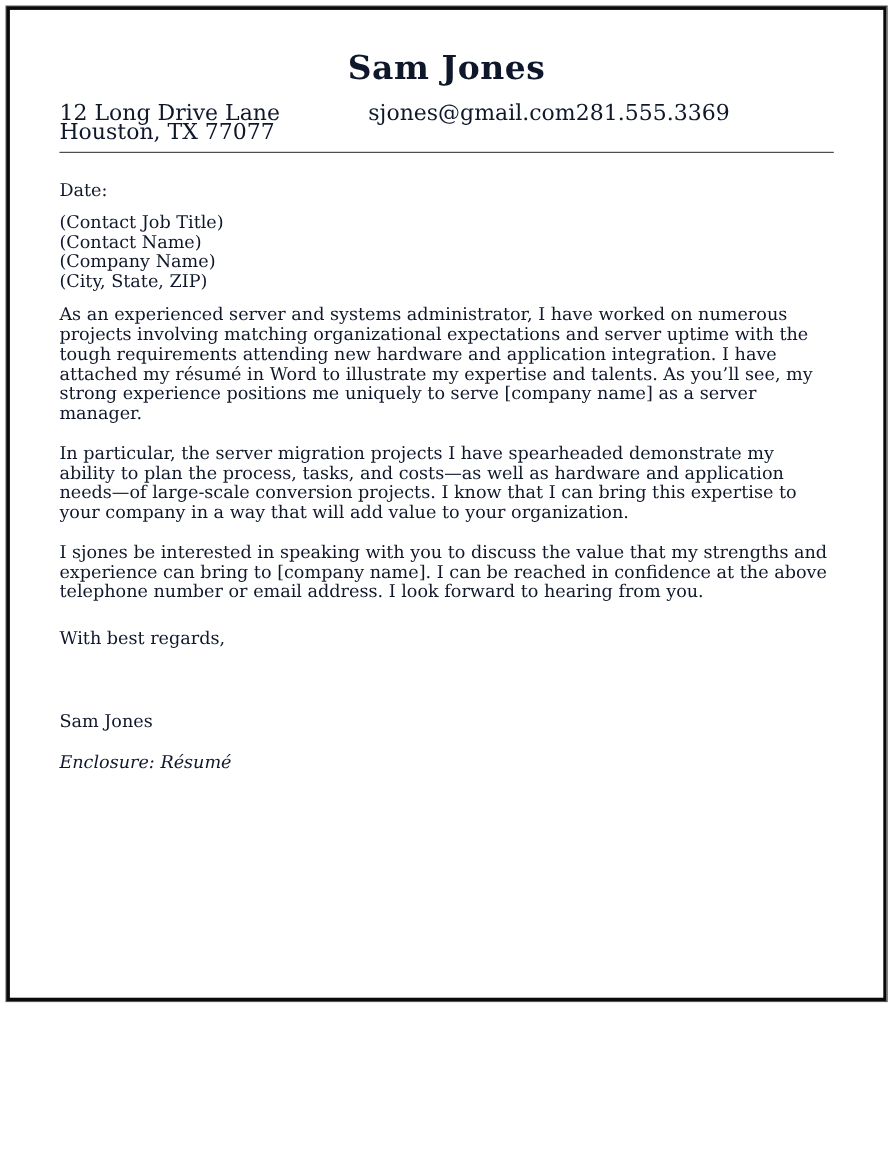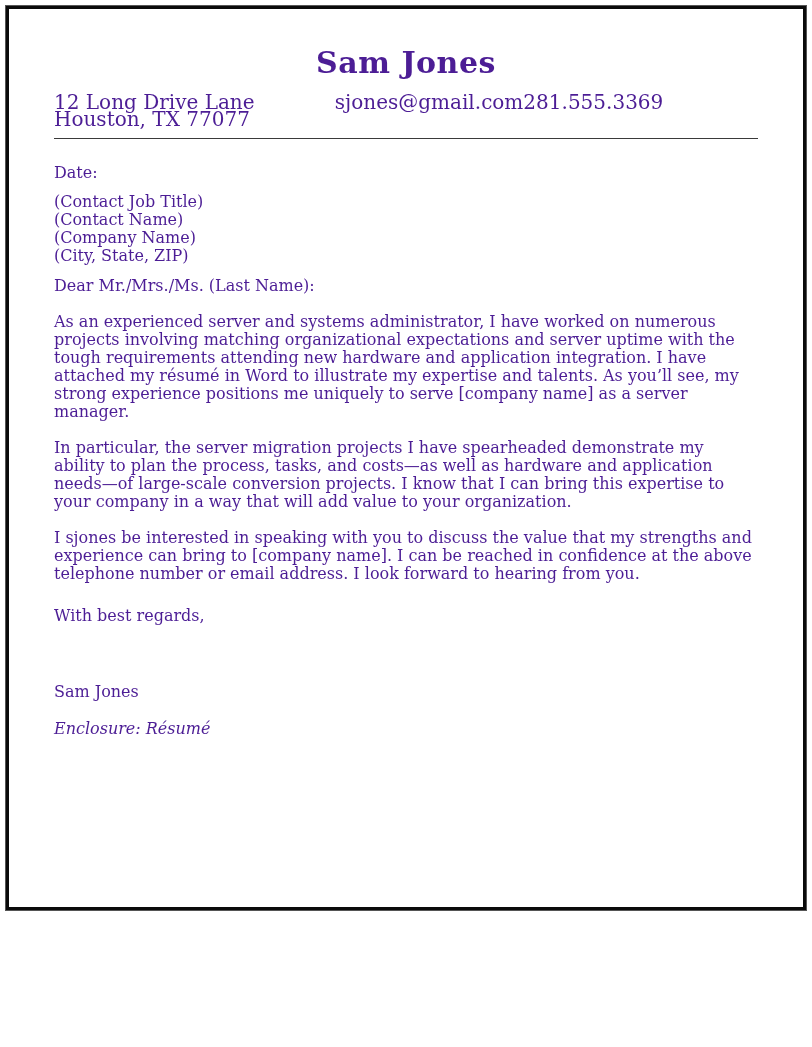--- a/index.html
+++ b/index.html
@@ -7,21 +7,21 @@
     padding: 0;
     background: #ffffff;
   }
   .page {
     position: relative;
     width: 812px;
     height: 916px;
     background: #ffffff;
     box-sizing: border-box;
     font-family: "DejaVu Serif", "Liberation Serif", serif;
-    color: #4c1d95;
+    color: #0f172a;
     overflow: hidden;
   }
   .frame {
     position: absolute;
     inset: 6px;
     border: 3px solid #0a0a0a;
     box-shadow: 0 0 0 1px #555;
     pointer-events: none;
   }
   .content {
@@ -92,21 +92,20 @@
     <div class="letter-body">
       <p class="date-line">Date:</p>
 
       <div class="recipient-block">
         <p class="recipient-line">(Contact Job Title)</p>
         <p class="recipient-line">(Contact Name)</p>
         <p class="recipient-line">(Company Name)</p>
         <p class="recipient-line">(City, State, ZIP)</p>
       </div>
 
-      <p class="salutation">Dear Mr./Mrs./Ms. (Last Name):</p>
 
       <p class="para">As an experienced server and systems administrator, I have worked on numerous projects involving matching organizational expectations and server uptime with the tough requirements attending new hardware and application integration. I have attached my résumé in Word to illustrate my expertise and talents. As you’ll see, my strong experience positions me uniquely to serve [company name] as a server manager.</p>
 
       <p class="para">In particular, the server migration projects I have spearheaded demonstrate my ability to plan the process, tasks, and costs—as well as hardware and application needs—of large-scale conversion projects. I know that I can bring this expertise to your company in a way that will add value to your organization.</p>
 
       <p class="para para-last">I sjones be interested in speaking with you to discuss the value that my strengths and experience can bring to [company name]. I can be reached in confidence at the above telephone number or email address. I look forward to hearing from you.</p>
 
       <p class="closing">With best regards,</p>
 
       <p class="signature-name">Sam Jones</p>

